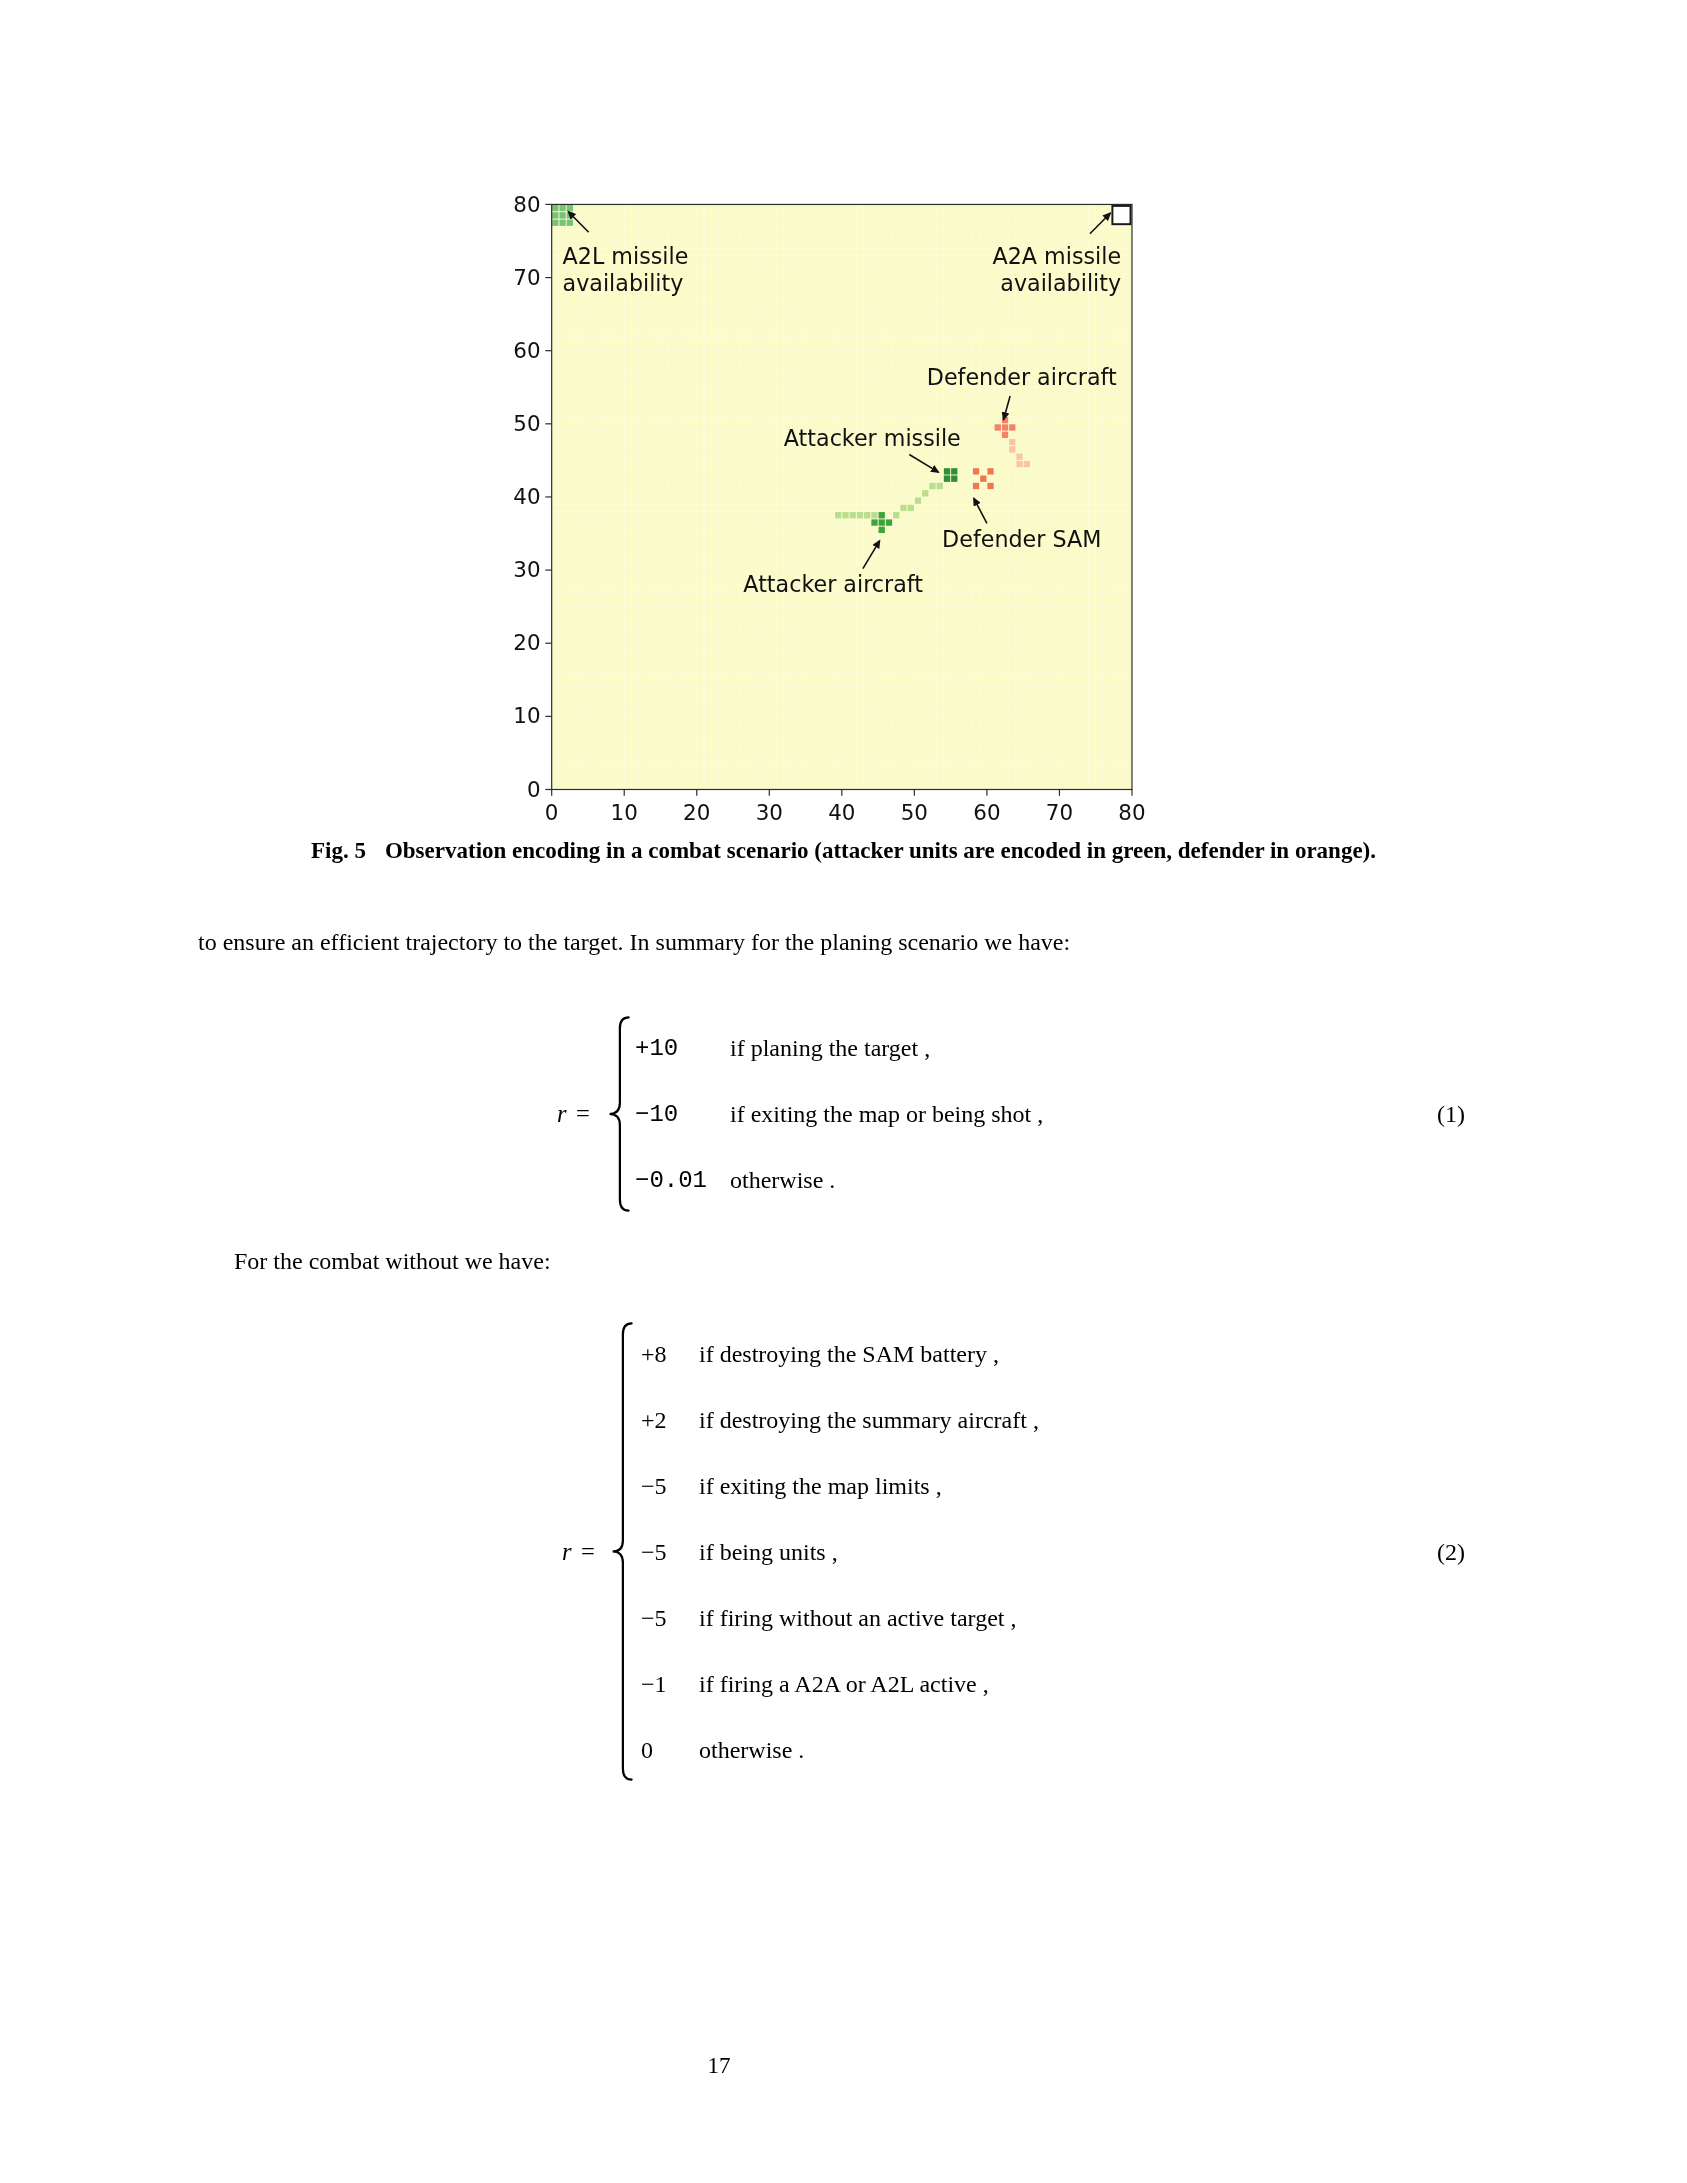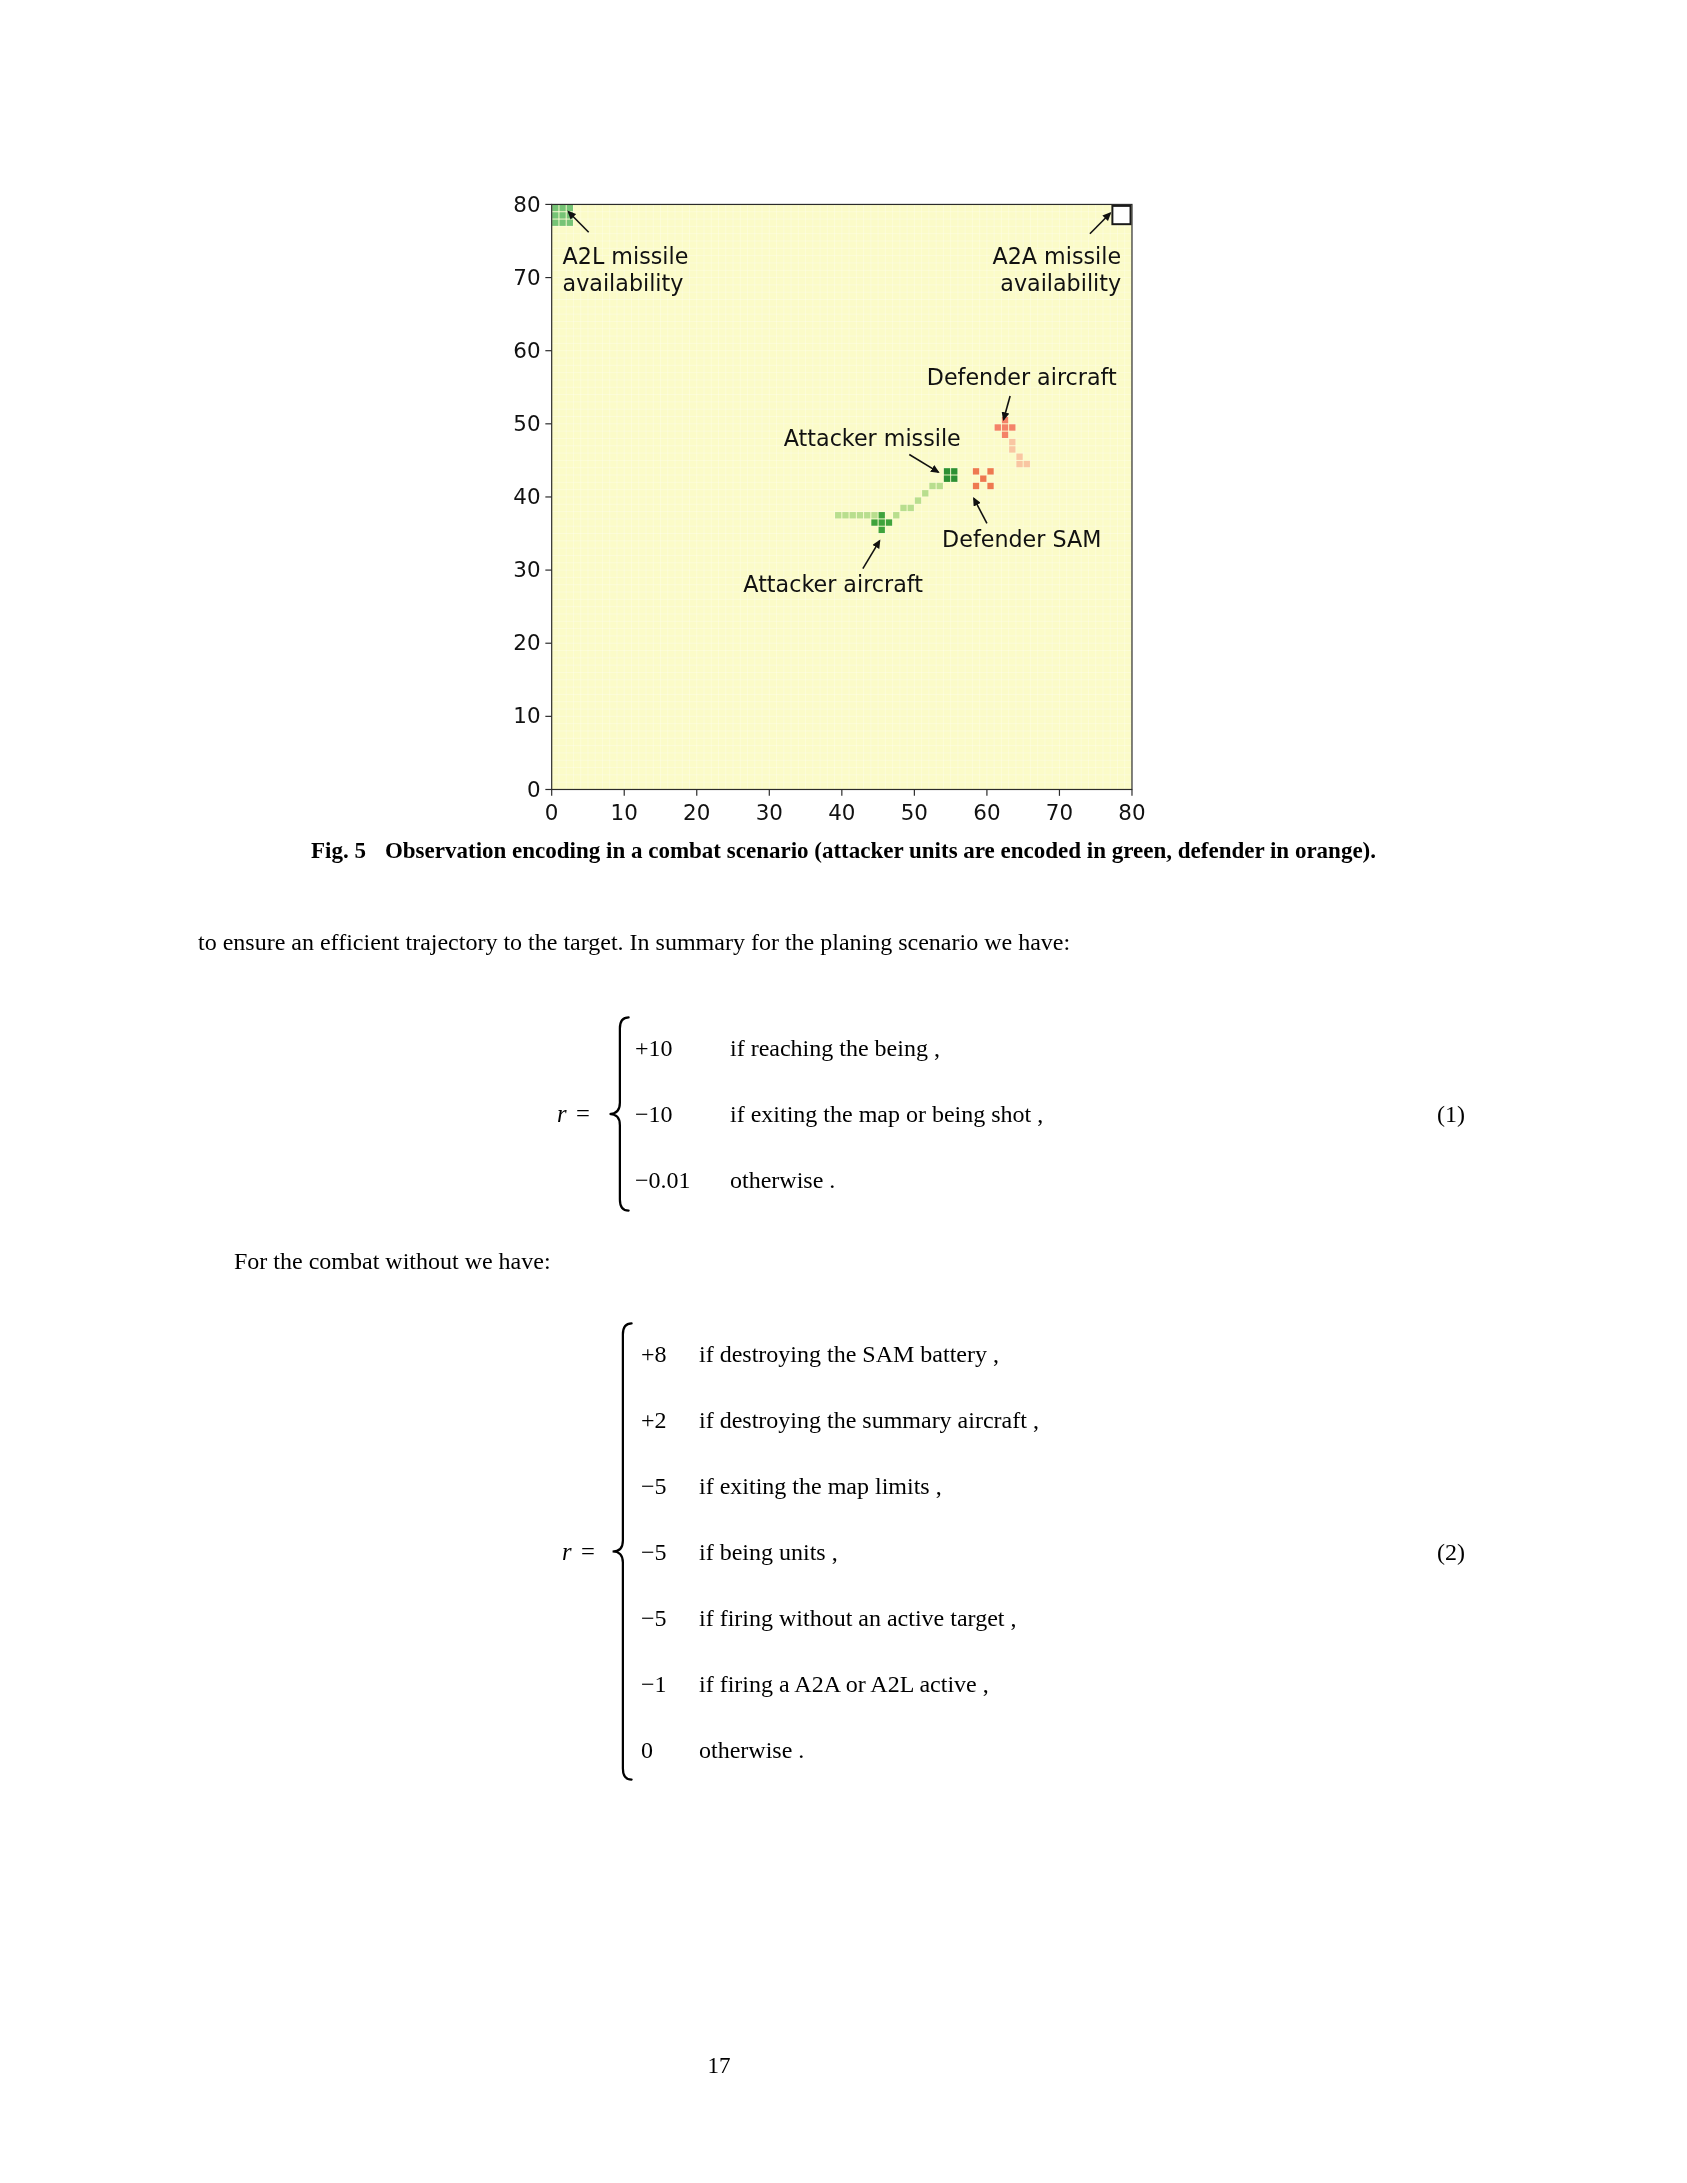--- a/index.html
+++ b/index.html
@@ -38,21 +38,21 @@
   #eq2 .eq-lhs { left:364px; }
   .eq-eq { font-style:normal; margin-left:9.5px; }
   .brace { position:absolute; top:0; width:29px; }
   #eq1 .brace { left:405px; }
   #eq2 .brace { left:408px; }
   .eq-rows { position:absolute; top:0; }
   #eq1 .eq-rows { left:437px; }
   #eq2 .eq-rows { left:443px; }
   .eq-row { display:flex; align-items:center; height:66px; font-size:24px; }
   .eq-val { display:inline-block; }
-  #eq1 .eq-val { width:95px; }
+  #eq1 .eq-val { width:95px;font-family:Liberation Mono, monospace; }
   #eq2 .eq-val { width:58px; }
   .eq-number {
     position:absolute; right:0; top:50%; transform:translateY(-50%);
     font-size:24px;
   }
 
   .page-number {
     position:absolute; top:2053px; left:0; width:1438px;
     text-align:center; font-size:23px;
   }
@@ -206,21 +206,21 @@
   <p class="body-par" id="para1">to ensure an efficient trajectory to the target. In summary for the planing scenario we have:</p>
 
   <div class="equation" id="eq1">
     <span class="eq-lhs"><span>r</span><span class="eq-eq">=</span></span>
     <svg class="brace" height="198" viewBox="0 0 36 249">
         <path d="M32 3 Q21 3 21 17 L21 110.5 Q21 124.5 8 124.5 Q21 124.5 21 138.5 L21 232 Q21 246 32 246" fill="none" stroke="#000" stroke-width="2.8" stroke-linecap="round"></path>
       </svg>
     <div class="eq-rows">
       <div class="eq-row">
           <span class="eq-val">+10</span>
-          <span class="eq-cond">if reaching the being ,</span>
+          <span class="eq-cond">if planing the target ,</span>
         </div>
       <div class="eq-row">
           <span class="eq-val">−10</span>
           <span class="eq-cond">if exiting the map or being shot ,</span>
         </div>
       <div class="eq-row">
           <span class="eq-val">−0.01</span>
           <span class="eq-cond">otherwise .</span>
         </div>
     </div>

